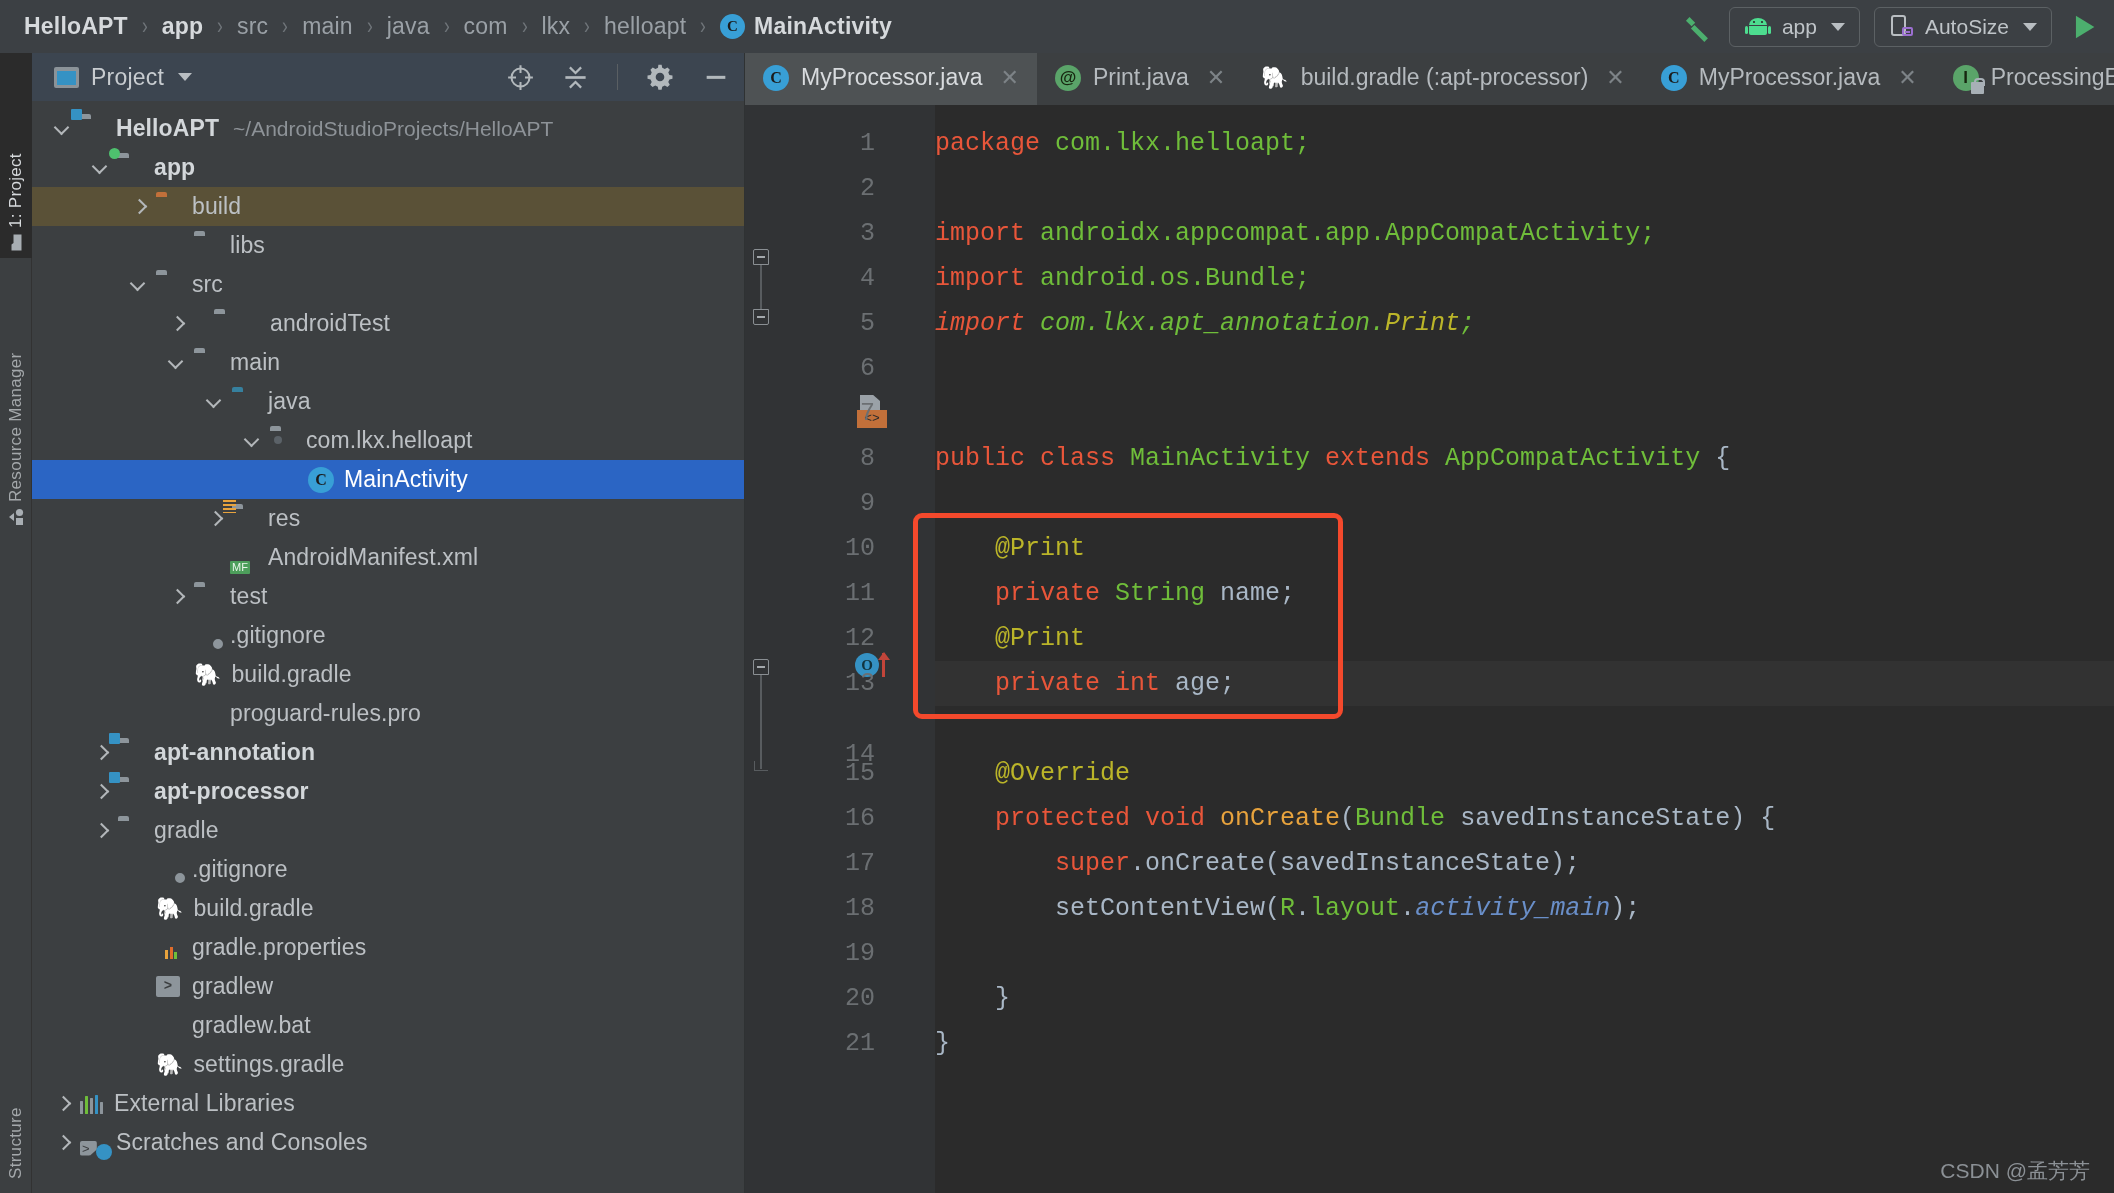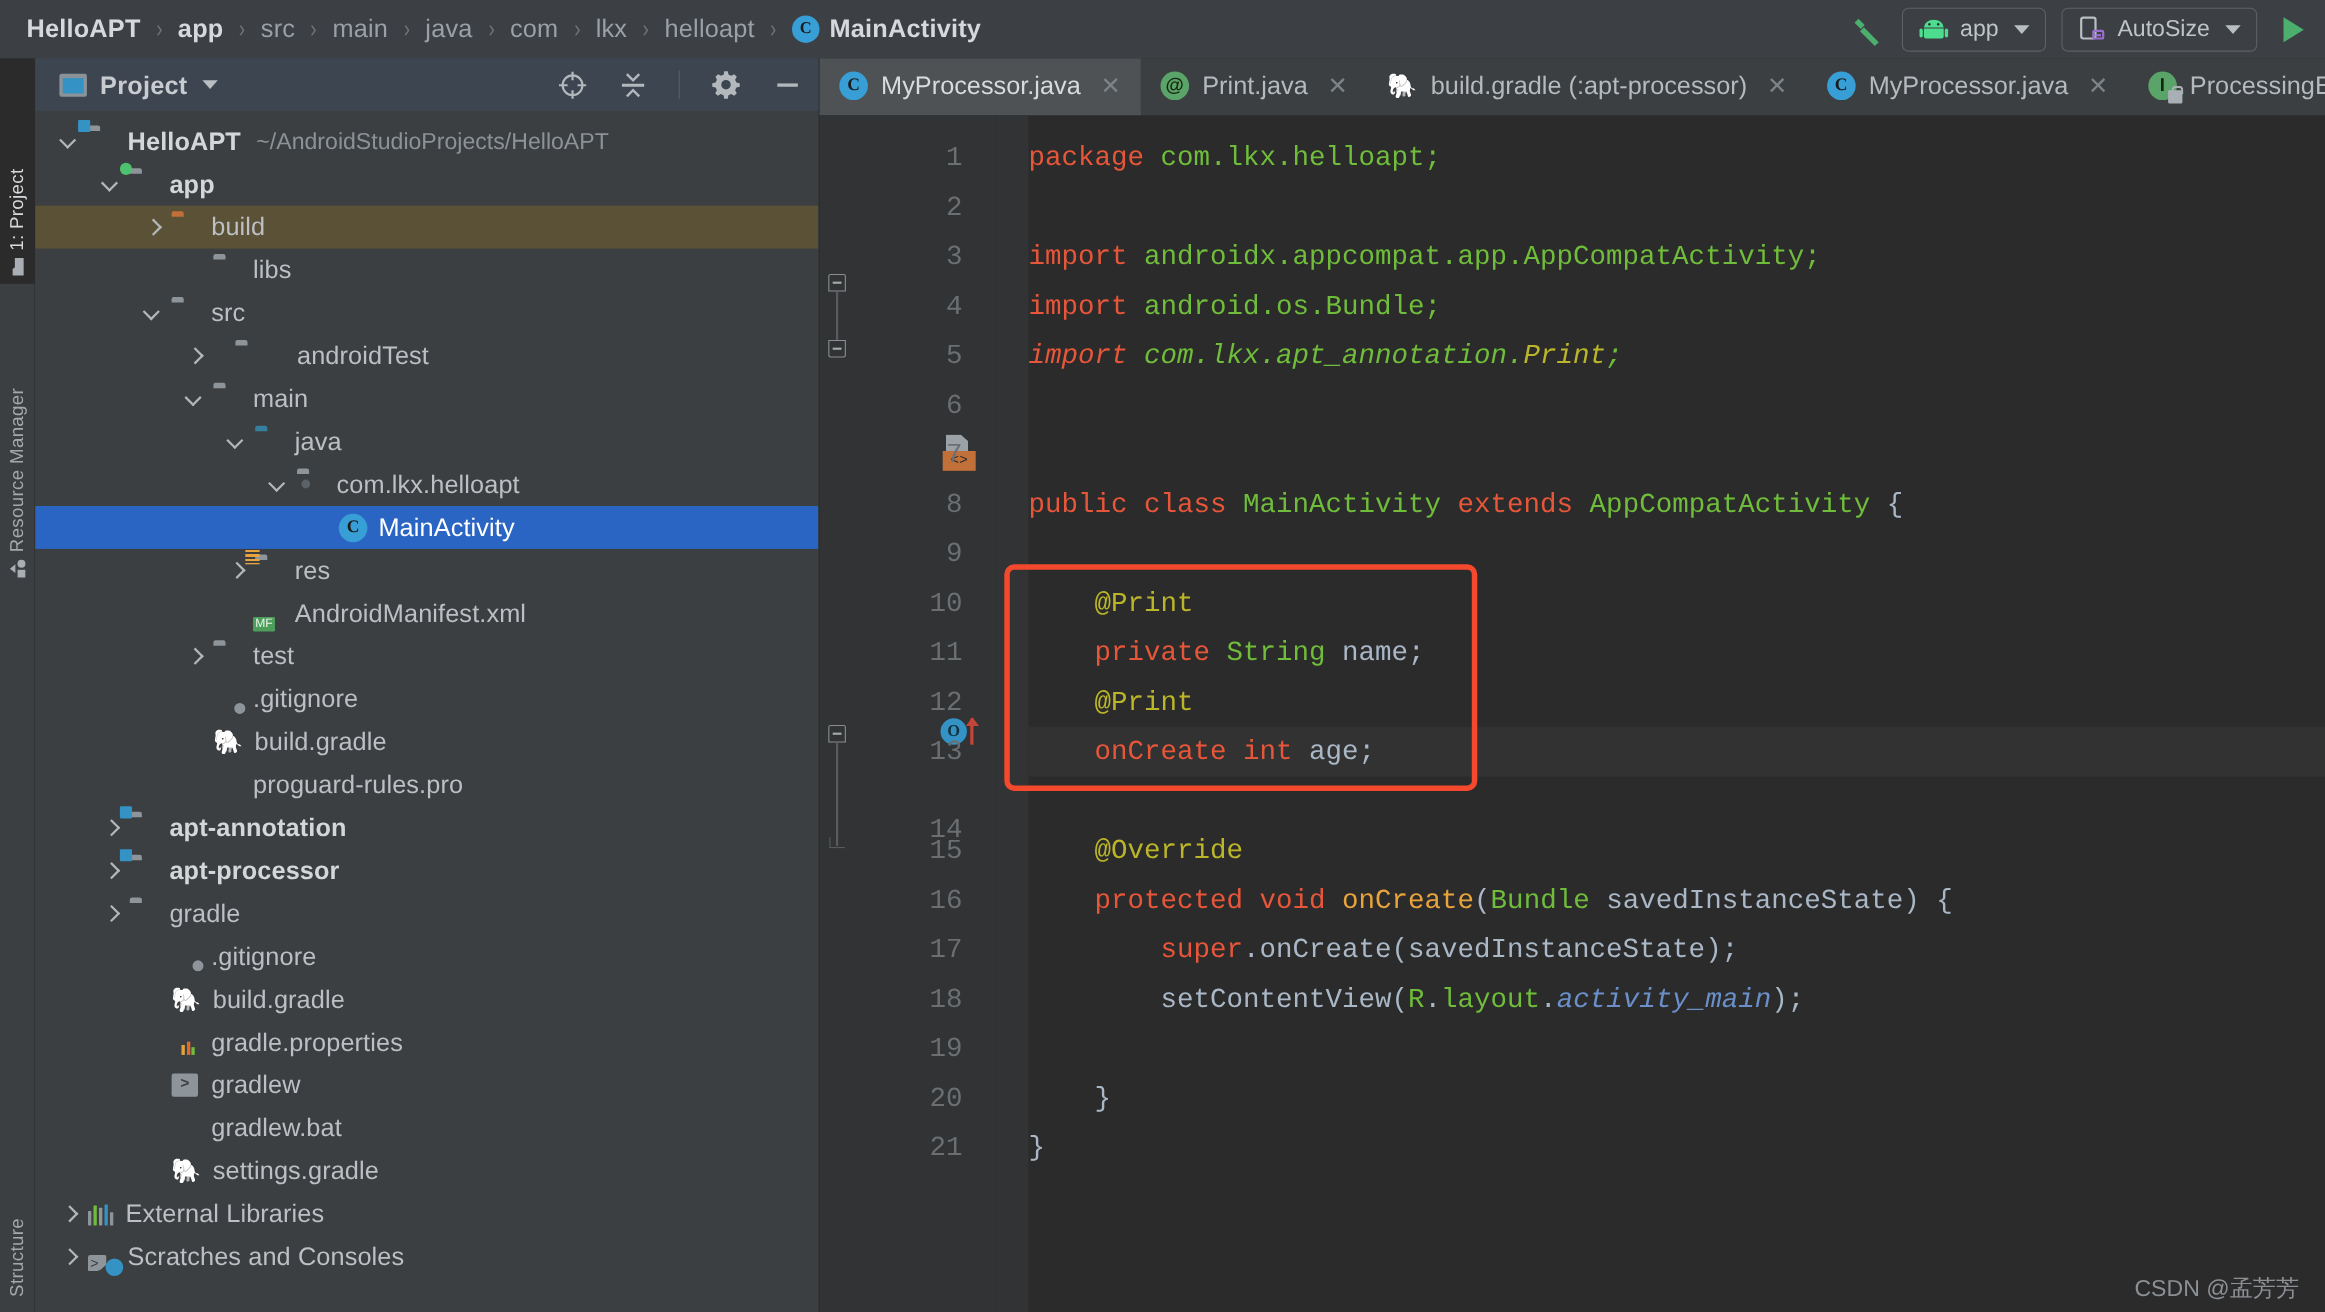--- a/index.html
+++ b/index.html
@@ -65,21 +65,21 @@
   .vtab.active { background: #2b2b2b; color: #d7dadd; }
 
   
   .projpanel {
     position: absolute; left: 32px; top: 53px; width: 713px; height: 1140px;
     background: #3c3f41; border-right: 1px solid #2f3233;
     display: flex; flex-direction: column;
   }
   .projhead {
     height: 48px; background: #3c4550; display: flex; align-items: center;
-    padding: 0 14px 0 22px; flex: 0 0 48px; font-weight: bold;
+    padding: 0 14px 0 22px; flex: 0 0 48px;
   }
   .projhead-title {
     color: #c8ccd0; font-size: 23px; margin-left: 12px; letter-spacing: .2px;
   }
   .proj-ico {
     width: 25px; height: 21px; background: #8b9399; border-radius: 2px;
     position: relative; flex: 0 0 auto;
   }
   .proj-ico::after {
     content:''; position: absolute; left: 3px; top: 4px; right: 3px; bottom: 3px;
@@ -629,21 +629,21 @@
           <div class="cline" style="top: 106px;"><span class="kw">import</span><span class="pl"> </span><span class="id">androidx.appcompat.app.AppCompatActivity</span><span class="id">;</span></div>
           <div class="cline" style="top: 151px;"><span class="kw">import</span><span class="pl"> </span><span class="id">android.os.Bundle</span><span class="id">;</span></div>
           <div class="cline" style="top: 196px; font-style: italic;"><span class="kw">import</span><span class="pl"> </span><span class="id">com.lkx.apt_annotation.</span><span class="ann">Print</span><span class="id">;</span></div>
           <div class="cline" style="top: 241px;"></div>
           <div class="cline" style="top: 286px;"></div>
           <div class="cline" style="top: 331px;"><span class="kw">public class </span><span class="id">MainActivity</span><span class="kw"> extends </span><span class="id">AppCompatActivity</span><span class="pl"> {</span></div>
           <div class="cline" style="top: 376px;"></div>
           <div class="cline" style="top: 421px;"><span class="pl">    </span><span class="ann">@Print</span></div>
           <div class="cline" style="top: 466px;"><span class="pl">    </span><span class="kw">private </span><span class="id">String</span><span class="pl"> name;</span></div>
           <div class="cline" style="top: 511px;"><span class="pl">    </span><span class="ann">@Print</span></div>
-          <div class="cline" style="top: 556px;"><span class="pl">    </span><span class="kw">onCreate int</span><span class="pl"> age;</span></div>
+          <div class="cline" style="top: 556px;"><span class="pl">    </span><span class="kw">private int</span><span class="pl"> age;</span></div>
           <div class="cline" style="top: 601px;"></div>
           <div class="cline" style="top: 646px;"><span class="pl">    </span><span class="ann">@Override</span></div>
           <div class="cline" style="top: 691px;"><span class="pl">    </span><span class="kw">protected void </span><span class="fn">onCreate</span><span class="pl">(</span><span class="id">Bundle</span><span class="pl"> savedInstanceState) {</span></div>
           <div class="cline" style="top: 736px;"><span class="pl">        </span><span class="kw">super</span><span class="pl">.onCreate(savedInstanceState);</span></div>
           <div class="cline" style="top: 781px;"><span class="pl">        setContentView(</span><span class="id">R</span><span class="pl">.</span><span class="id">layout</span><span class="pl">.</span><span class="stat">activity_main</span><span class="pl">);</span></div>
           <div class="cline" style="top: 826px;"></div>
           <div class="cline" style="top: 871px;"><span class="pl">    }</span></div>
           <div class="cline" style="top: 916px;"><span class="pl">}</span></div>
         </div>
       <div class="lnums" id="lnums">

